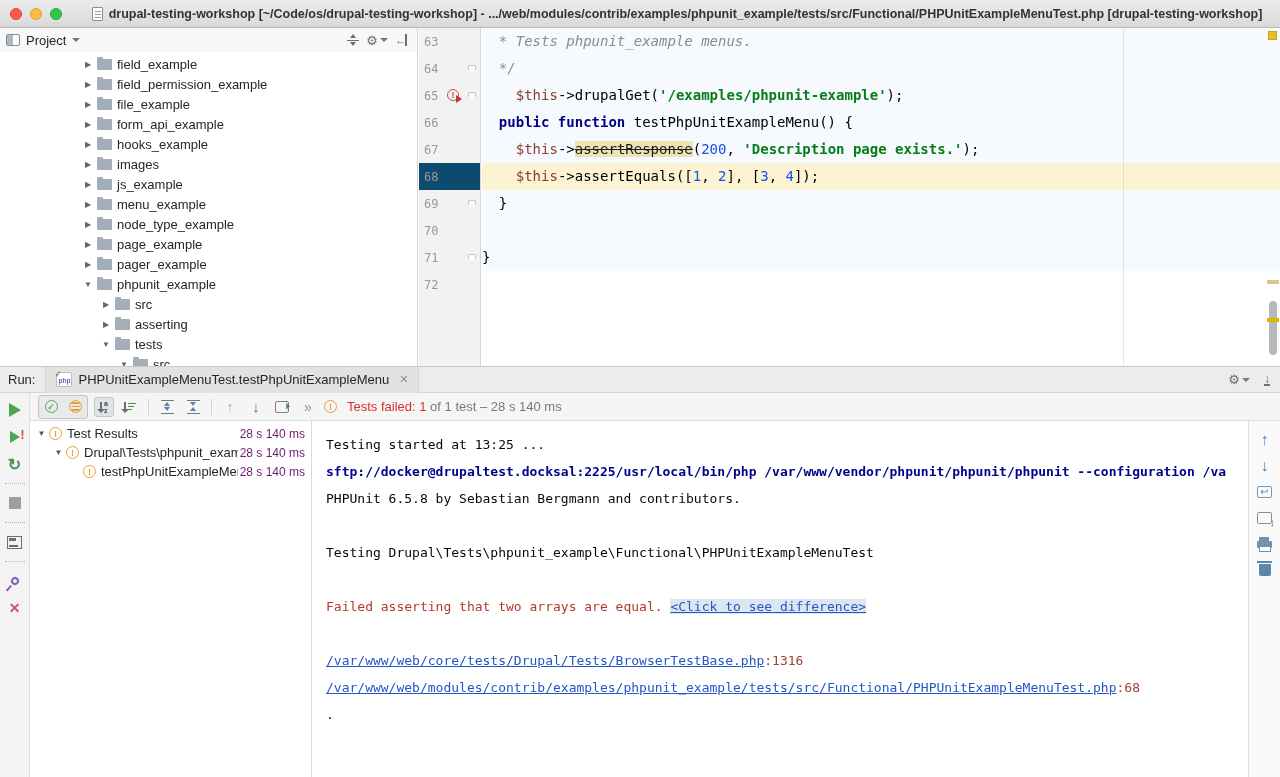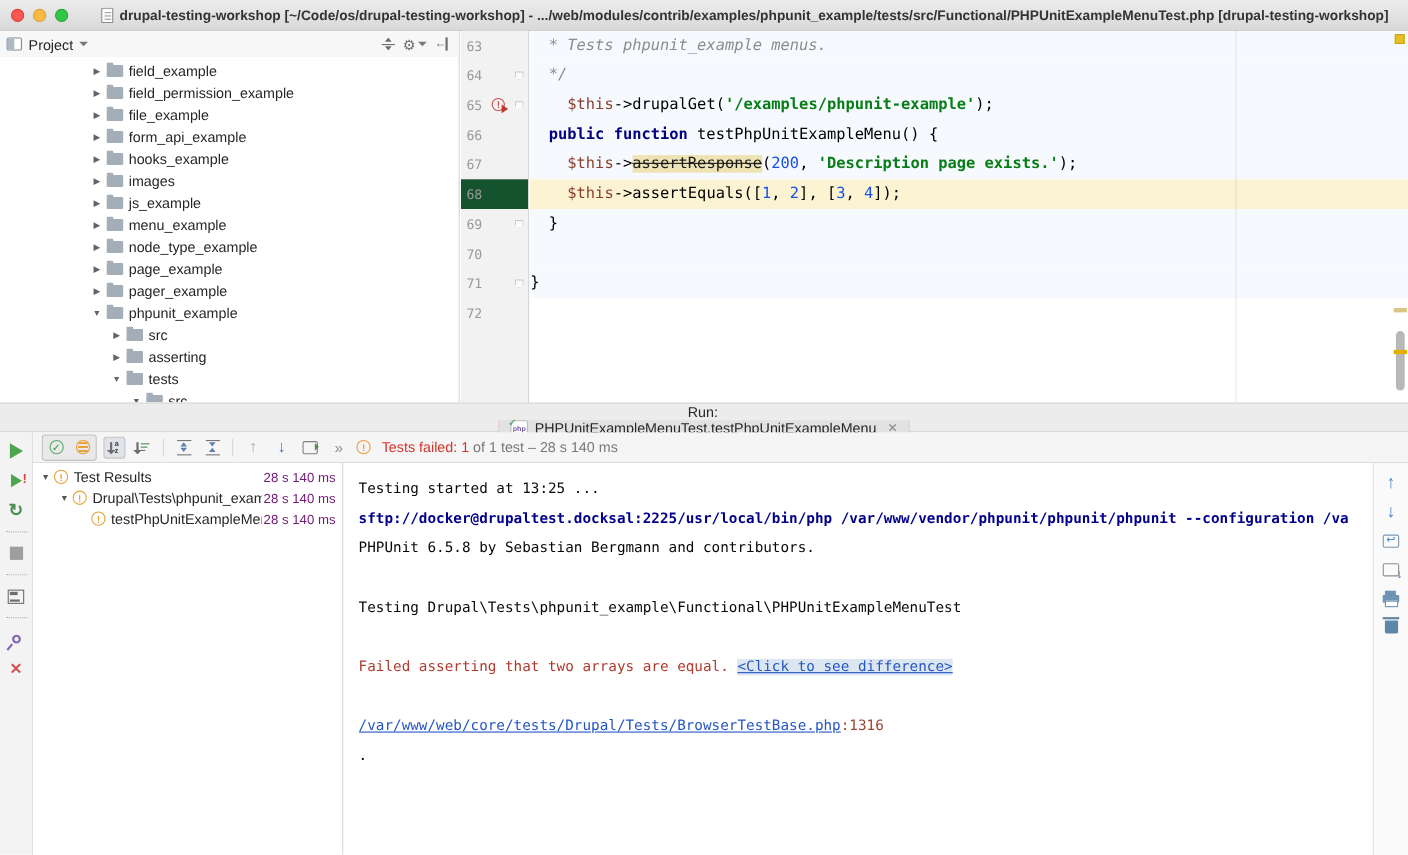--- a/index.html
+++ b/index.html
@@ -51,21 +51,21 @@
   .folder { width:15px; height:11px; background:#A4AEB8; border-radius:1px; position:relative;
     margin:0 5px 0 2px; flex:0 0 auto; }
   .folder::before { content:""; position:absolute; left:0; top:-2px; width:6px; height:2px;
     background:#A4AEB8; border-radius:1px 1px 0 0; }
 
   
   #editor { position:absolute; left:419px; top:28px; width:861px; height:338px; background:#fff; overflow:hidden; }
   #gutter { position:absolute; left:0; top:0; width:62px; bottom:0; background:#F2F2F2;
     border-right:1px solid #D6D6D6; }
   .grow { height:27px; display:flex; align-items:center; }
-  .grow.hl { background:#14532d; }
+  .grow.hl { background:#0c4a6e; }
   .gnum { width:26px; text-align:left; padding-left:5px; font-family:"DejaVu Sans Mono", monospace;
     font-size:12px; color:#999; }
   .gic { width:20px; height:27px; position:relative; }
   .gfold { width:14px; display:flex; justify-content:center; }
   .foldm { width:8px; height:8px; border:1px solid #C6C6C6; background:#FBFBFB; border-radius:1px;
     clip-path:polygon(0 0,100% 0,100% 60%,50% 100%,0 60%); }
   .testfail { position:absolute; left:2px; top:7px; width:12px; height:12px; border:1.5px solid #C75450;
     border-radius:50%; color:#C75450; font-size:9px; font-weight:bold; text-align:center; line-height:10px; }
   .testfail::after { content:""; position:absolute; right:-4px; bottom:-3px; width:0; height:0;
     border-top:4px solid transparent; border-bottom:4px solid transparent; border-left:6px solid #C0392B; }
@@ -85,21 +85,21 @@
   #ed-scroll { position:absolute; right:0; top:0; bottom:0; width:15px; z-index:5; }
   .insp-box { position:absolute; right:3px; top:3px; width:9px; height:9px; background:#E7C021; border:1px solid #C7A41B; }
   .stripe-tan { position:absolute; right:1px; top:252px; width:12px; height:4px; background:#D9C687; }
   .stripe-yel { position:absolute; right:1px; top:290px; width:12px; height:4px; background:#E3B200; z-index:6; }
   .sb-thumb { position:absolute; right:3px; top:273px; width:8px; height:54px; background:#ABABAB;
     border-radius:4px; opacity:.85; }
 
   
   #runpanel { position:absolute; left:0; top:366px; width:1280px; bottom:0; border-top:1px solid #C8C8C8; background:#fff; }
   #rtabs { position:absolute; left:0; top:0; right:0; height:26px; background:#ECECEC;
-    border-bottom:1px solid #D4D4D4; display:flex; align-items:center; font-size:13px; color:#262626;flex-direction:column; }
+    border-bottom:1px solid #D4D4D4; display:flex; align-items:center; font-size:13px; color:#262626; }
   #run-label { margin:0 10px 0 8px; }
   .rtab { height:26px; display:flex; align-items:center; gap:6px; padding:0 10px; background:#E2E2E2;
     border-right:1px solid #D4D4D4; border-left:1px solid #D4D4D4; }
   .phpic { width:16px; height:15px; background:#fff; border:1px solid #BDBDBD; border-radius:2px;
     position:relative; font-size:6.5px; font-weight:bold; color:#7A5CA8; text-align:center; line-height:15px; }
   .phpic::before { content:"✓"; position:absolute; left:-3px; top:-6px; color:#59A869; font-size:9px; }
   .tabclose { color:#8B8B8B; font-size:11px; margin-left:4px; }
   #rtabs .spacer { flex:1; }
   .rtab-right { display:flex; align-items:center; margin-right:10px; gap:14px; color:#6E6E6E; }
 
@@ -524,20 +524,21 @@
   <div id="console">
       <div class="cline"><span class="cs-p">Testing started at 13:25 ...</span></div>
       <div class="cline"><span class="cs-cmd">sftp://docker@drupaltest.docksal:2225/usr/local/bin/php /var/www/vendor/phpunit/phpunit/phpunit --configuration /va</span></div>
       <div class="cline"><span class="cs-p">PHPUnit 6.5.8 by Sebastian Bergmann and contributors.</span></div>
       <div class="cline"></div>
       <div class="cline"><span class="cs-p">Testing Drupal\Tests\phpunit_example\Functional\PHPUnitExampleMenuTest</span></div>
       <div class="cline"></div>
       <div class="cline"><span class="cs-err">Failed asserting that two arrays are equal. </span><span class="cs-lnkbox">&lt;Click to see difference&gt;</span></div>
       <div class="cline"></div>
       <div class="cline"><span class="cs-lnk">/var/www/web/core/tests/Drupal/Tests/BrowserTestBase.php</span><span class="cs-loc">:1316</span></div>
+      <div class="cline"><span class="cs-lnk">/var/www/web/modules/contrib/examples/phpunit_example/tests/src/Functional/PHPUnitExampleMenuTest.php</span><span class="cs-loc">:68</span></div>
       <div class="cline"><span class="cs-p">.</span></div>
     </div>
 
   <div id="rstrip">
     <span class="ric">
         <span>↑</span>
       </span>
     <span class="ric">
         <span>↓</span>
       </span>

